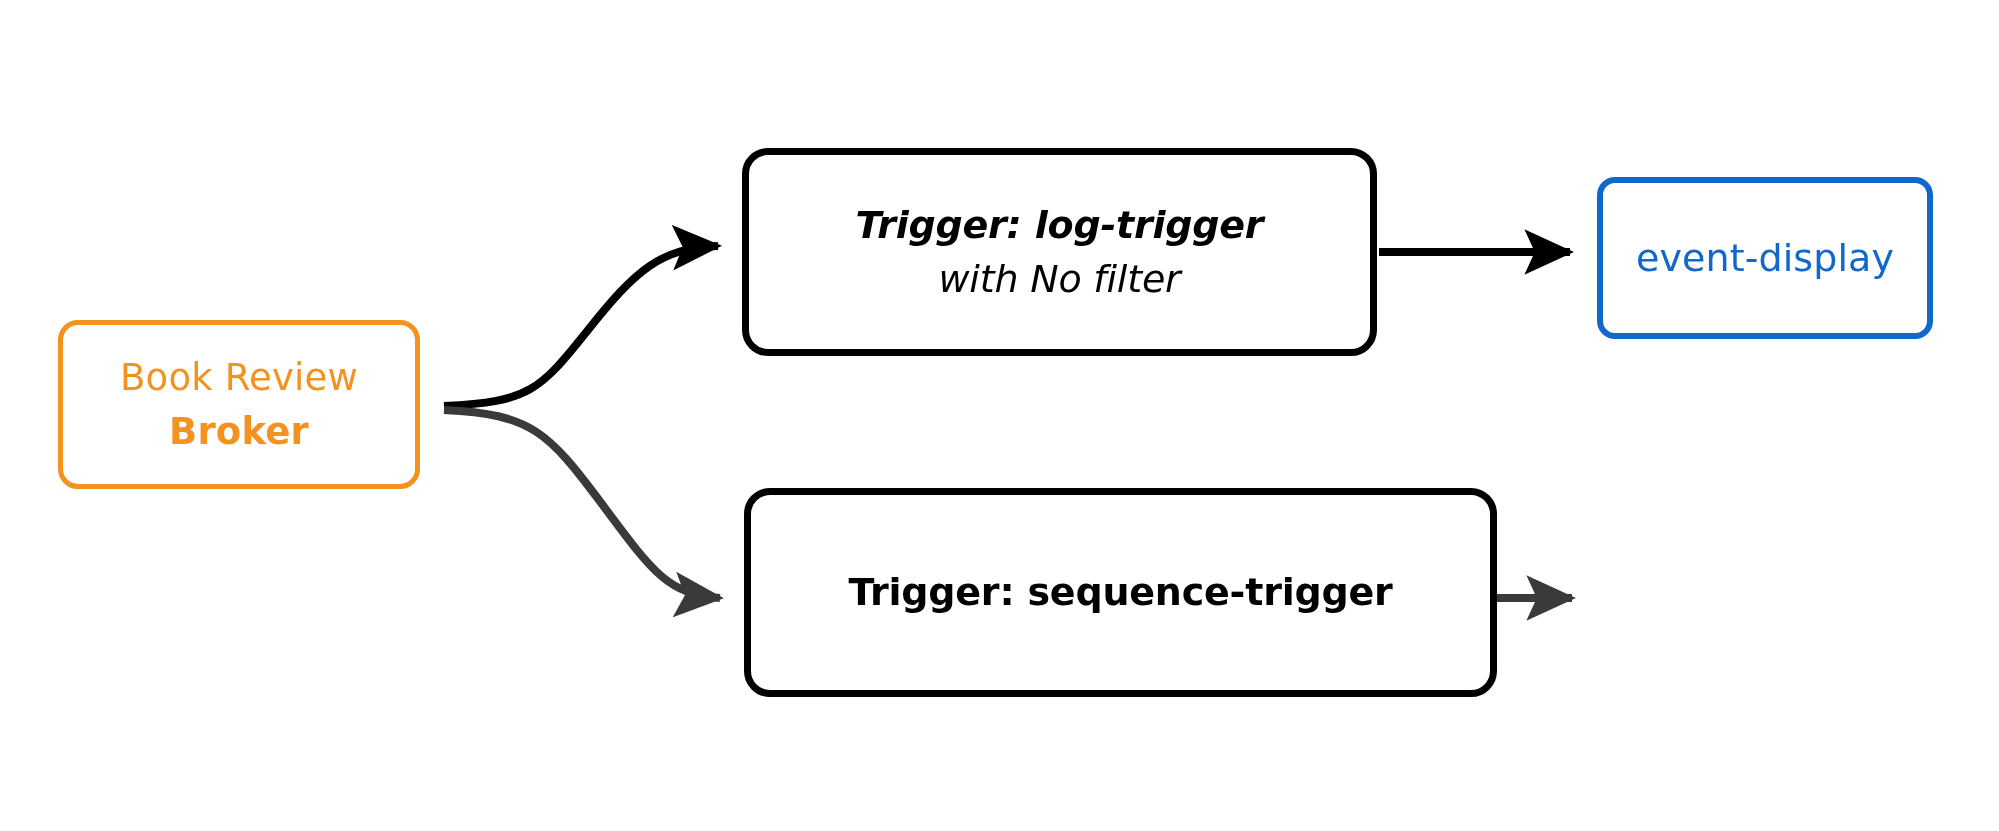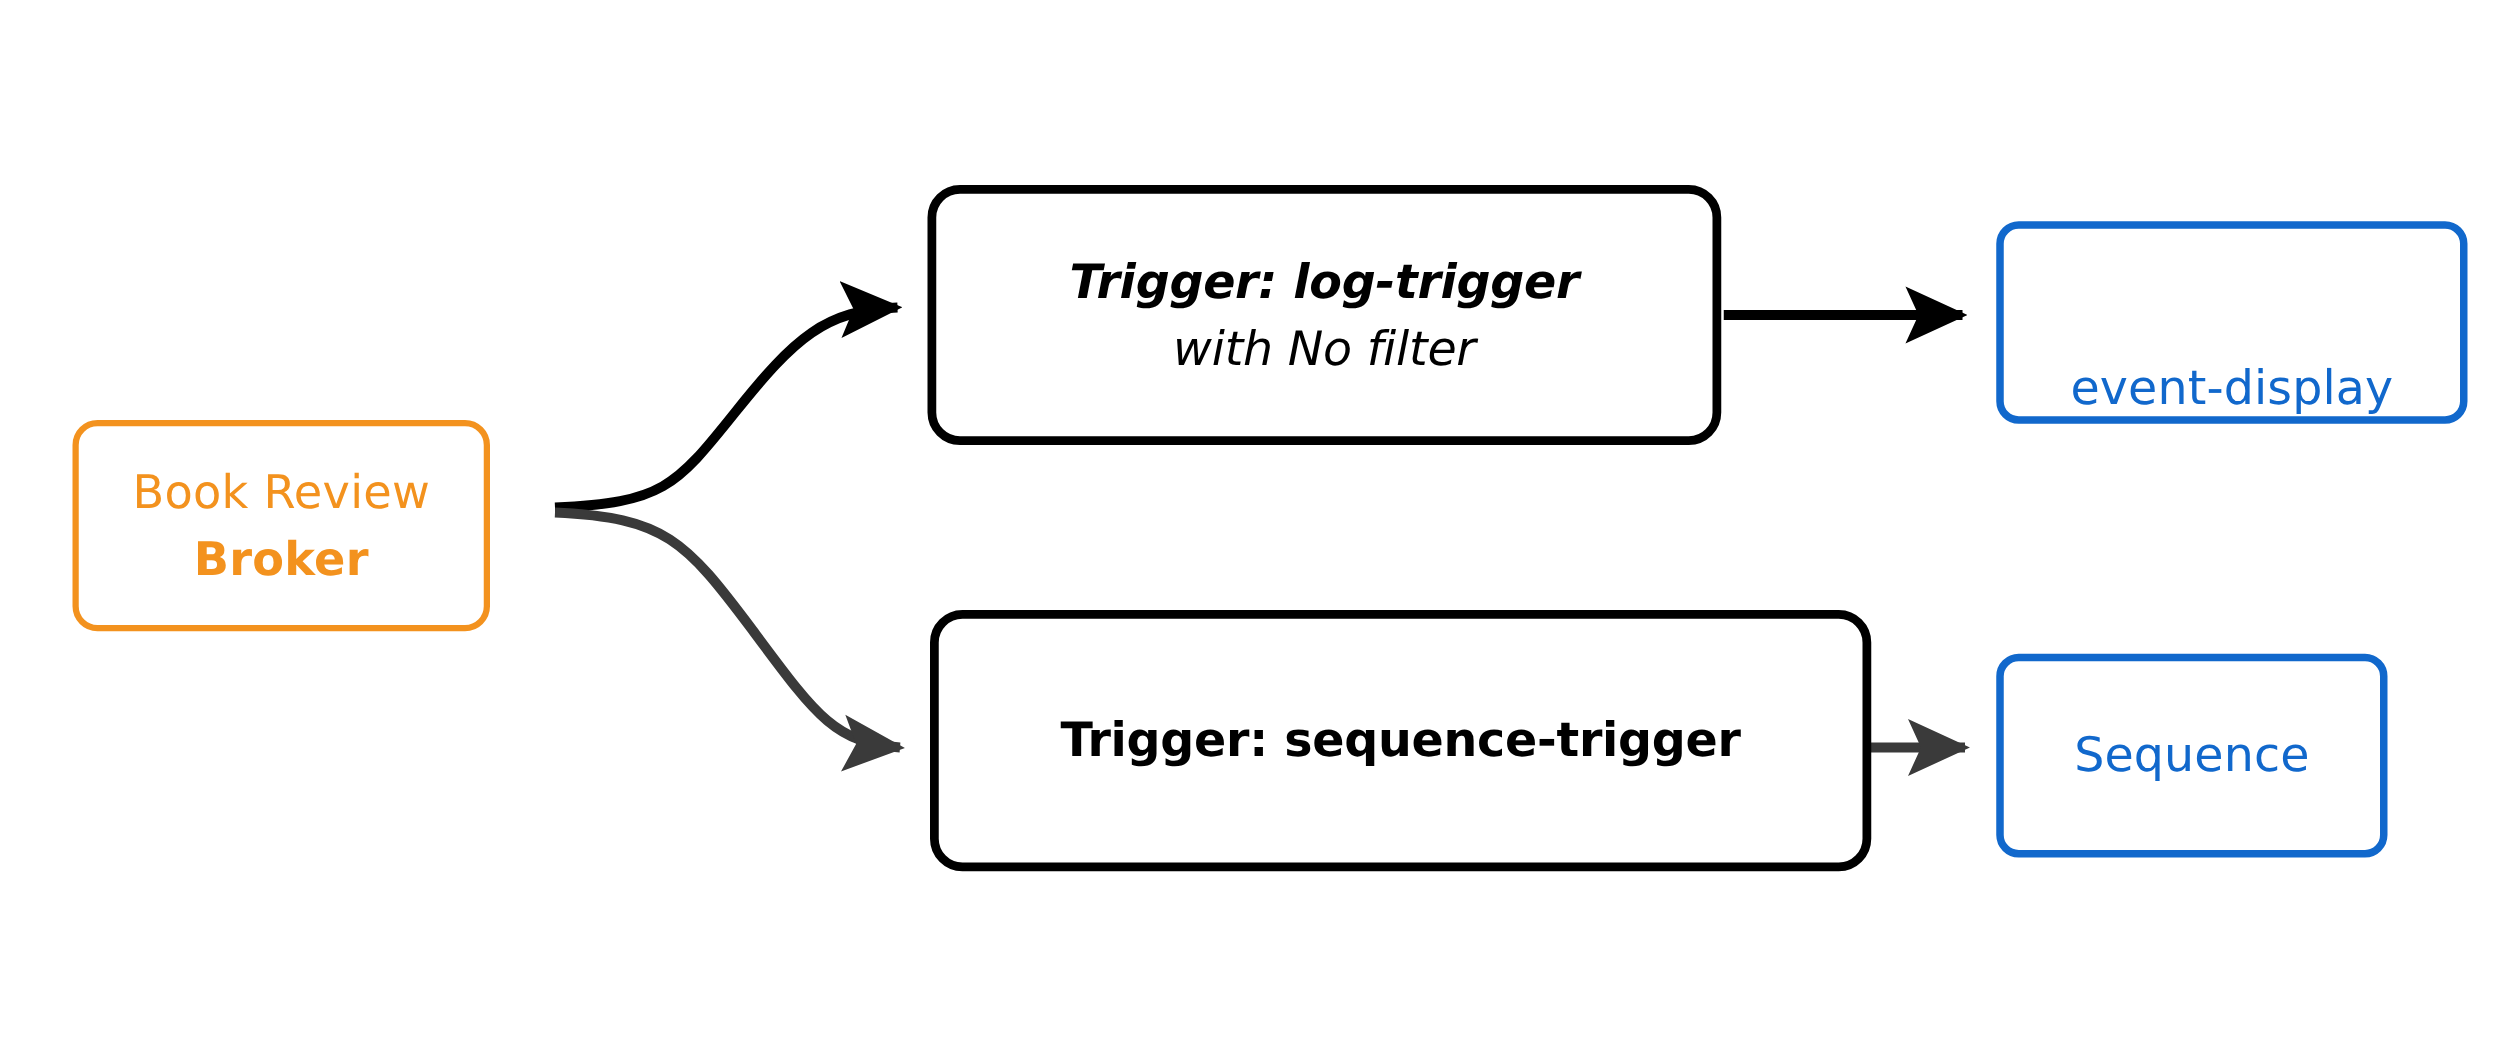--- a/index.html
+++ b/index.html
@@ -31,25 +31,24 @@
     align-items: center;
     justify-content: center;
     background: #ffffff;
     text-align: center;
     line-height: 1.22;
   }
   
   .node-broker {
     left: 58px;
     top: 320px;
-    width: 334px;
+    width: 362px;
     height: 169px;
     border: 5px solid #f3921e;
     border-radius: 20px;
-    margin-top: 16px;
   }
   .node-broker .node-line {
     color: #f3921e;
     font-size: 37px;
     font-weight: 400;
     letter-spacing: 0.2px;
   }
   .node-broker .node-line + .node-line { margin-top: 8px; font-weight: bold; }
 
   
@@ -86,23 +85,22 @@
   }
 
   
   .node-sink {
     border: 6px solid #1168cc;
     border-radius: 18px;
   }
   .node-sink-1 {
     left: 1597px;
     top: 177px;
-    width: 377px;
+    width: 336px;
     height: 162px;
-    justify-content: flex-end;
   }
   .node-sink-2 {
     left: 1597px;
     top: 523px;
     width: 313px;
     height: 163px;
   }
   .node-sink .node-line {
     color: #1168cc;
     font-size: 38px;
@@ -145,17 +143,14 @@
   </div>
 
   <div class="node node-trigger node-trigger-2">
     <span class="title-line">Trigger: sequence-trigger</span>
   </div>
 
   <div class="node node-sink node-sink-1">
     <span class="node-line">event-display</span>
   </div>
 
-  <div class="node node-sink node-sink-2">
-    <span class="node-line">Sequence</span>
-  </div>
 
 </div>
 
 </body></html>

